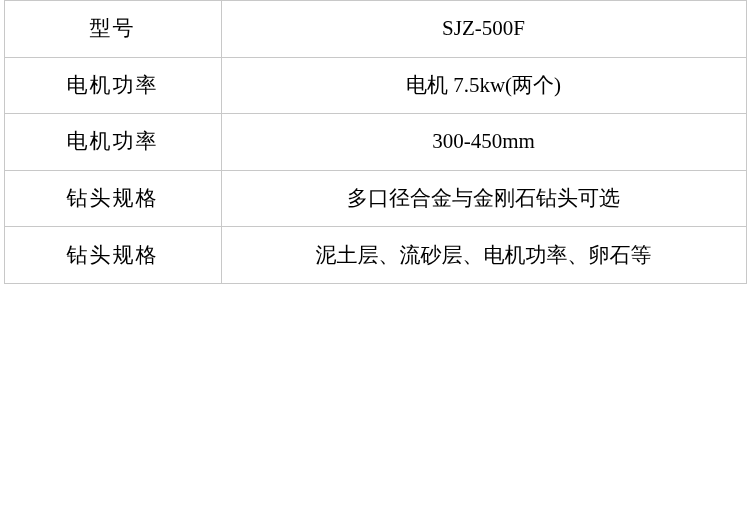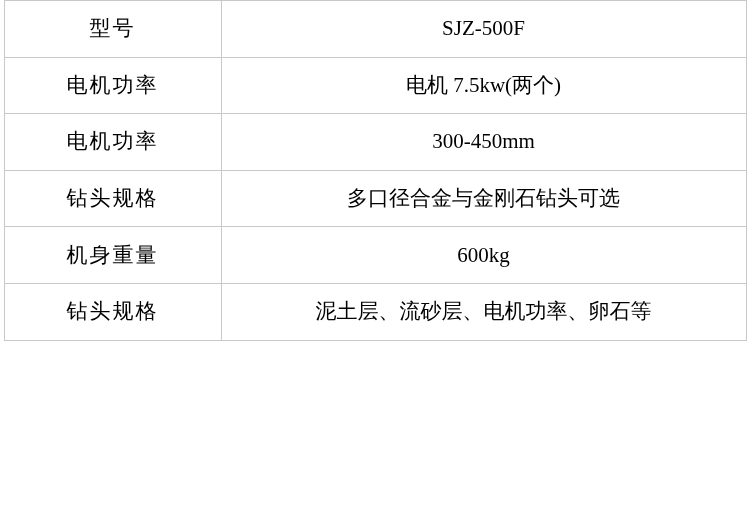--- a/index.html
+++ b/index.html
@@ -58,21 +58,17 @@
     </tr>
     <tr>
       <td class="col-label">电机功率</td>
       <td class="col-value">300-450mm</td>
     </tr>
     <tr>
       <td class="col-label">钻头规格</td>
       <td class="col-value">多口径合金与金刚石钻头可选</td>
     </tr>
     <tr>
-      <td class="col-label">机身重量</td>
-      <td class="col-value">600kg</td>
-    </tr>
-    <tr>
       <td class="col-label">钻头规格</td>
       <td class="col-value">泥土层、流砂层、电机功率、卵石等</td>
     </tr>
   </tbody>
 </table>
 
 </body></html>

